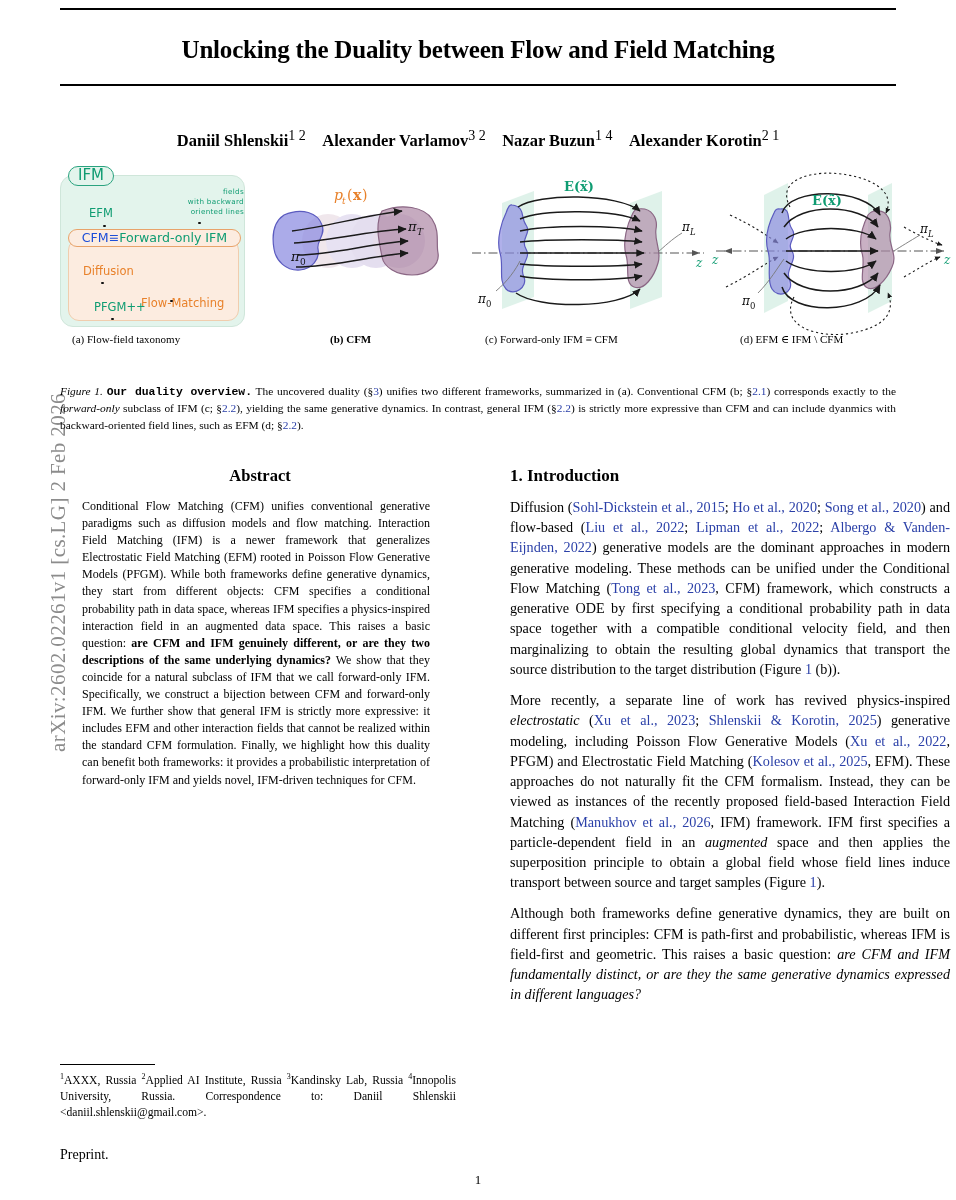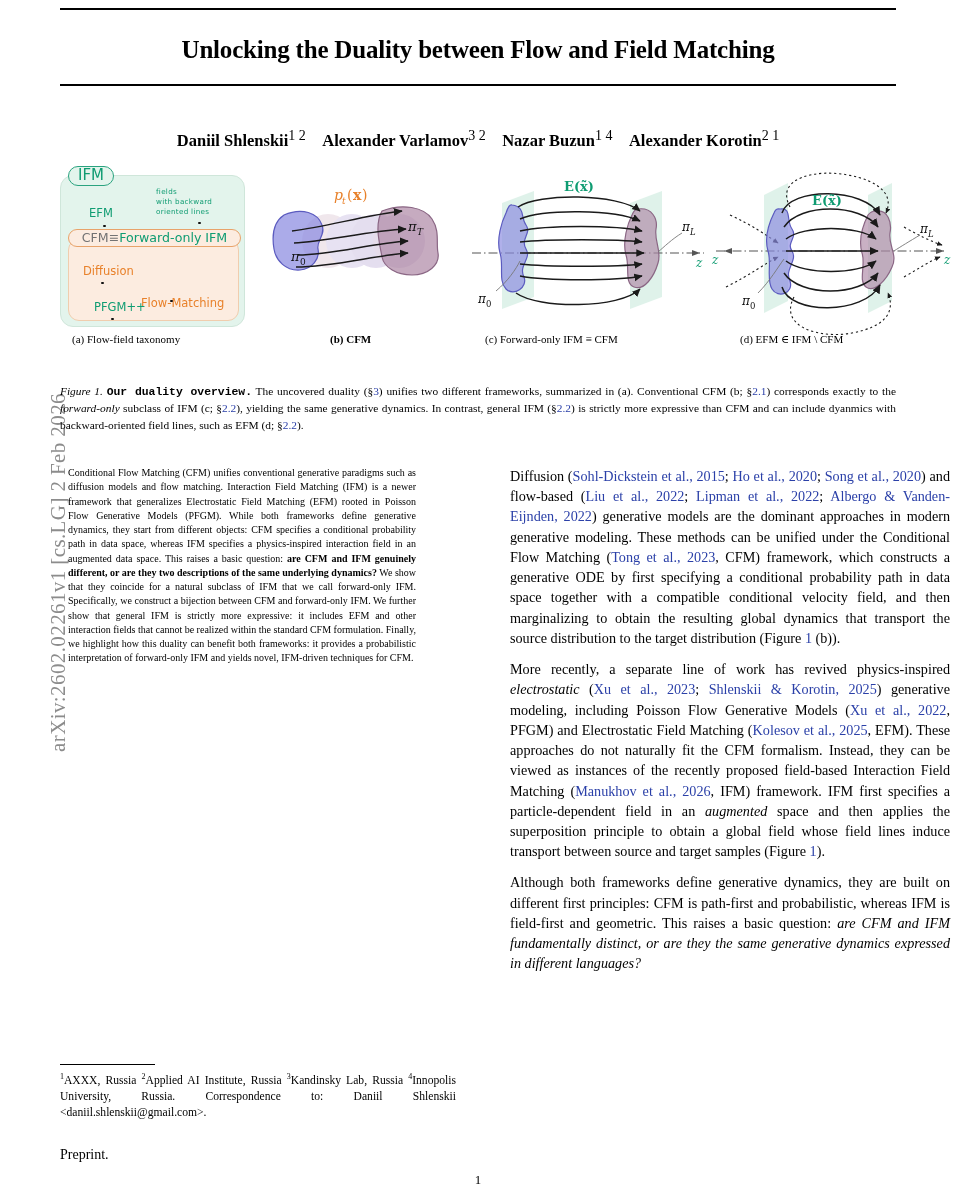--- a/index.html
+++ b/index.html
@@ -92,21 +92,21 @@
     border-radius: 11px;
     color: #0f9c72;
     font-family: "DejaVu Sans", sans-serif;
     font-size: 15px;
     line-height: 1.05;
   }
   .tax-note {
     position: absolute;
     left: 95px; top: 11px;
     width: 88px;
-    text-align: left;
+    text-align: right;
     color: #0f9c72;
     font-family: "DejaVu Sans", sans-serif;
     font-size: 7.2px;
     line-height: 1.45;
     letter-spacing: 0.3px;
   }
   .tax-efm {
     position: absolute;
     left: 28px; top: 30px;
     color: #0f9c72;
@@ -134,21 +134,21 @@
     padding: 1px 0 2px 0;
     text-align: center;
     background: #fcece0;
     border: 1.5px solid #e8a36a;
     border-radius: 11px;
     font-family: "DejaVu Sans", sans-serif;
     font-size: 12.6px;
     line-height: 1.05;
     white-space: nowrap;
   }
-  .orange { color: #737373; text-align: center; }
+  .orange { color: #1d4ed8; text-align: center; }
   .green  { color: #0f9c72; margin-top: 23px; }
   .tax-diff {
     position: absolute; left: 14px; top: 24px;
     color: #e8812a; font-family: "DejaVu Sans", sans-serif; font-size: 11.5px;
   }
   .tax-fm {
     position: absolute; left: 72px; top: 42px;
     color: #e8812a; font-family: "DejaVu Sans", sans-serif; font-size: 11.5px; margin-top: 14px;
   }
   .tax-pfgm {
@@ -191,22 +191,22 @@
   }
 
   .abstract-head {
     text-align: center;
     font-size: 16.5px;
     font-weight: bold;
     margin: 0 0 12px 0;
   }
   .abstract-body {
     width: 348px;
-    margin-left: 8px;
-    font-size: 10px;
+    margin-left: 22px;
+    font-size: 12px;
     line-height: 1.425;
     text-align: justify;
     text-justify: inter-word;
   }
   .abstract-body b { font-weight: bold; }
 
   .sec-head {
     font-size: 17px;
     font-weight: bold;
     margin: 0 0 11px 0;
@@ -415,30 +415,32 @@
     <div class="subcap" style="left:270px;font-weight:bold;">(b) CFM</div>
     <div class="subcap" style="left:425px;">(c) Forward-only IFM ≡ CFM</div>
     <div class="subcap" style="left:680px;">(d) EFM ∈ IFM \ CFM</div>
   </div>
 
   <div class="figcaption" id="figure-caption"><i>Figure 1.</i> <b>Our duality overview.</b> The uncovered duality (§<span class="blue">3</span>) unifies two different frameworks, summarized in (a). Conventional CFM (b; §<span class="blue">2.1</span>) corresponds exactly to the <i>forward-only</i> subclass of IFM (c; §<span class="blue">2.2</span>), yielding the same generative dynamics. In contrast, general IFM (§<span class="blue">2.2</span>) is strictly more expressive than CFM and can include dyanmics with backward-oriented field lines, such as EFM (d; §<span class="blue">2.2</span>).</div>
 
   <div class="cols">
 
     <div class="col-left">
+      <div class="abstract-head">Abstract</div>
       <div class="abstract-body" id="abstract-body">Conditional Flow Matching (CFM) unifies conventional generative paradigms such as diffusion models and flow matching. Interaction Field Matching (IFM) is a newer framework that generalizes Electrostatic Field Matching (EFM) rooted in Poisson Flow Generative Models (PFGM). While both frameworks define generative dynamics, they start from different objects: CFM specifies a conditional probability path in data space, whereas IFM specifies a physics-inspired interaction field in an augmented data space. This raises a basic question: <b>are CFM and IFM genuinely different, or are they two descriptions of the same underlying dynamics?</b> We show that they coincide for a natural subclass of IFM that we call forward-only IFM. Specifically, we construct a bijection between CFM and forward-only IFM. We further show that general IFM is strictly more expressive: it includes EFM and other interaction fields that cannot be realized within the standard CFM formulation. Finally, we highlight how this duality can benefit both frameworks: it provides a probabilistic interpretation of forward-only IFM and yields novel, IFM-driven techniques for CFM.</div>
 
       <div class="footnote-wrap">
         <div class="fn-rule"></div>
         <div class="footnote" id="footnote"><sup>1</sup>AXXX, Russia <sup>2</sup>Applied AI Institute, Russia <sup>3</sup>Kandinsky Lab, Russia <sup>4</sup>Innopolis University, Russia. Correspondence to: Daniil Shlenskii &lt;daniil.shlenskii@gmail.com&gt;.</div>
         <div class="preprint">Preprint.</div>
       </div>
     </div>
 
     <div class="col-right">
+      <div class="sec-head">1. Introduction</div>
       <div id="intro-body">
           <p class="intro-p">Diffusion (<span class="blue">Sohl-Dickstein et al., 2015</span>; <span class="blue">Ho et al., 2020</span>; <span class="blue">Song et al., 2020</span>) and flow-based (<span class="blue">Liu et al., 2022</span>; <span class="blue">Lipman et al., 2022</span>; <span class="blue">Albergo &amp; Vanden-Eijnden, 2022</span>) generative models are the dominant approaches in modern generative modeling. These methods can be unified under the Conditional Flow Matching (<span class="blue">Tong et al., 2023</span>, CFM) framework, which constructs a generative ODE by first specifying a conditional probability path in data space together with a compatible conditional velocity field, and then marginalizing to obtain the resulting global dynamics that transport the source distribution to the target distribution (Figure <span class="blue">1</span> (b)).</p>
           <p class="intro-p">More recently, a separate line of work has revived physics-inspired <i>electrostatic</i> (<span class="blue">Xu et al., 2023</span>; <span class="blue">Shlenskii &amp; Korotin, 2025</span>) generative modeling, including Poisson Flow Generative Models (<span class="blue">Xu et al., 2022</span>, PFGM) and Electrostatic Field Matching (<span class="blue">Kolesov et al., 2025</span>, EFM). These approaches do not naturally fit the CFM formalism. Instead, they can be viewed as instances of the recently proposed field-based Interaction Field Matching (<span class="blue">Manukhov et al., 2026</span>, IFM) framework. IFM first specifies a particle-dependent field in an <i>augmented</i> space and then applies the superposition principle to obtain a global field whose field lines induce transport between source and target samples (Figure <span class="blue">1</span>).</p>
           <p class="intro-p">Although both frameworks define generative dynamics, they are built on different first principles: CFM is path-first and probabilistic, whereas IFM is field-first and geometric. This raises a basic question: <i>are CFM and IFM fundamentally distinct, or are they the same generative dynamics expressed in different languages?</i></p>
         </div>
     </div>
 
   </div>
 
   <div class="pagenum">1</div>

